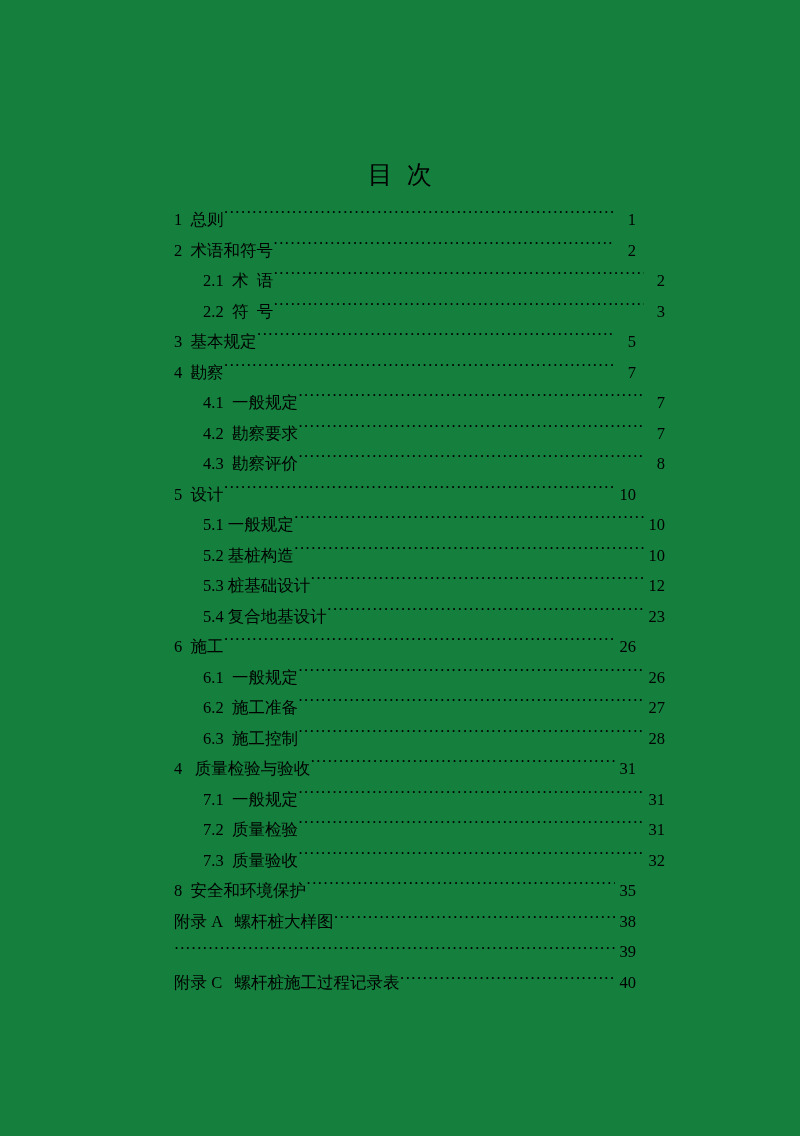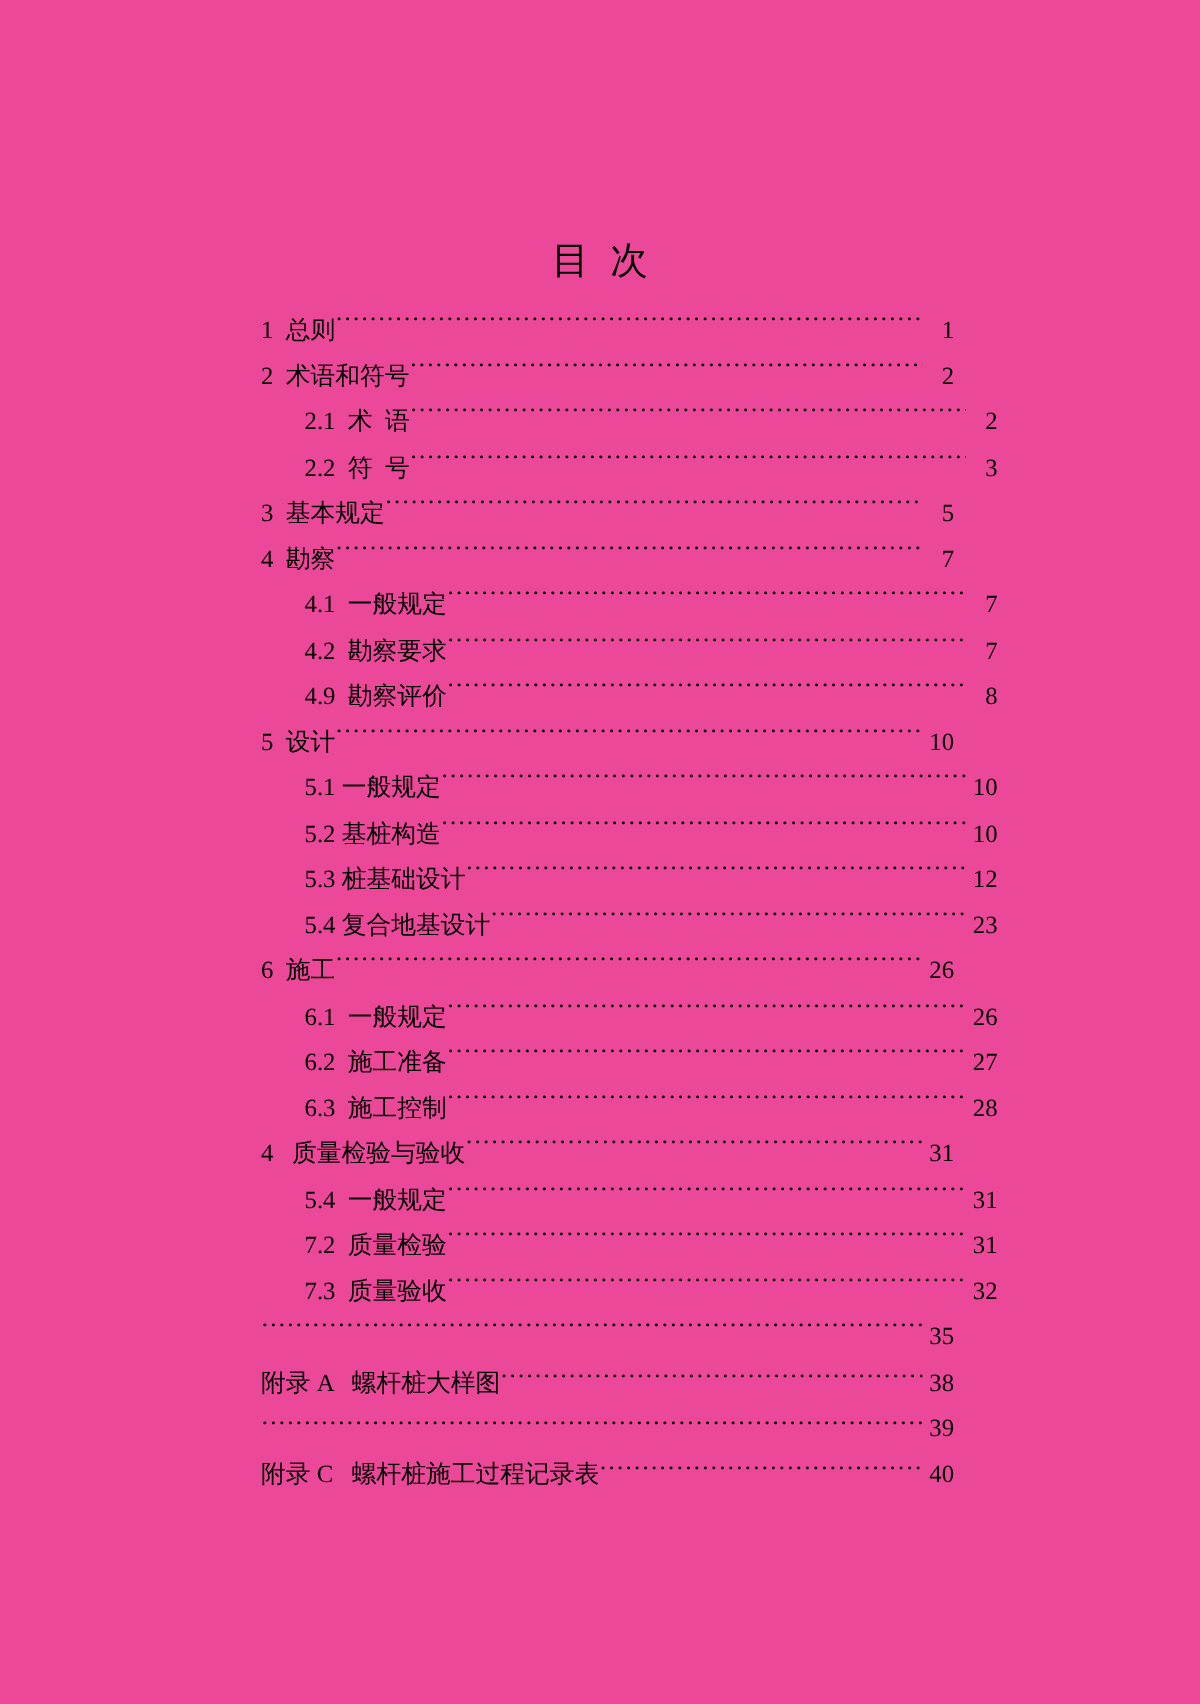--- a/index.html
+++ b/index.html
@@ -16,21 +16,21 @@
     color: #000000;
     overflow: hidden;
   }
 
   .page {
     position: absolute;
     left: 0;
     top: 0;
     width: 800px;
     height: 1136px;
-    background: #ec4899;
+    background: #15803d;
   }
 
   
   .toc-title {
     position: absolute;
     left: 0;
     top: 158px;
     width: 800px;
     text-align: center;
     font-size: 25px;
@@ -105,33 +105,33 @@
 
   <div class="toc-list">
       <div class="toc-row lvl1"><span class="toc-label">1  总则</span><span class="toc-dots"></span><span class="toc-page">1</span></div>
       <div class="toc-row lvl1"><span class="toc-label">2  术语和符号</span><span class="toc-dots"></span><span class="toc-page">2</span></div>
       <div class="toc-row lvl2"><span class="toc-label">2.1  术  语</span><span class="toc-dots"></span><span class="toc-page">2</span></div>
       <div class="toc-row lvl2"><span class="toc-label">2.2  符  号</span><span class="toc-dots"></span><span class="toc-page">3</span></div>
       <div class="toc-row lvl1"><span class="toc-label">3  基本规定</span><span class="toc-dots"></span><span class="toc-page">5</span></div>
       <div class="toc-row lvl1"><span class="toc-label">4  勘察</span><span class="toc-dots"></span><span class="toc-page">7</span></div>
       <div class="toc-row lvl2"><span class="toc-label">4.1  一般规定</span><span class="toc-dots"></span><span class="toc-page">7</span></div>
       <div class="toc-row lvl2"><span class="toc-label">4.2  勘察要求</span><span class="toc-dots"></span><span class="toc-page">7</span></div>
-      <div class="toc-row lvl2"><span class="toc-label">4.9  勘察评价</span><span class="toc-dots"></span><span class="toc-page">8</span></div>
+      <div class="toc-row lvl2"><span class="toc-label">4.3  勘察评价</span><span class="toc-dots"></span><span class="toc-page">8</span></div>
       <div class="toc-row lvl1"><span class="toc-label">5  设计</span><span class="toc-dots"></span><span class="toc-page">10</span></div>
       <div class="toc-row lvl2"><span class="toc-label">5.1 一般规定</span><span class="toc-dots"></span><span class="toc-page">10</span></div>
       <div class="toc-row lvl2"><span class="toc-label">5.2 基桩构造</span><span class="toc-dots"></span><span class="toc-page">10</span></div>
       <div class="toc-row lvl2"><span class="toc-label">5.3 桩基础设计</span><span class="toc-dots"></span><span class="toc-page">12</span></div>
       <div class="toc-row lvl2"><span class="toc-label">5.4 复合地基设计</span><span class="toc-dots"></span><span class="toc-page">23</span></div>
       <div class="toc-row lvl1"><span class="toc-label">6  施工</span><span class="toc-dots"></span><span class="toc-page">26</span></div>
       <div class="toc-row lvl2"><span class="toc-label">6.1  一般规定</span><span class="toc-dots"></span><span class="toc-page">26</span></div>
       <div class="toc-row lvl2"><span class="toc-label">6.2  施工准备</span><span class="toc-dots"></span><span class="toc-page">27</span></div>
       <div class="toc-row lvl2"><span class="toc-label">6.3  施工控制</span><span class="toc-dots"></span><span class="toc-page">28</span></div>
       <div class="toc-row lvl1"><span class="toc-label">4   质量检验与验收</span><span class="toc-dots"></span><span class="toc-page">31</span></div>
-      <div class="toc-row lvl2"><span class="toc-label">5.4  一般规定</span><span class="toc-dots"></span><span class="toc-page">31</span></div>
+      <div class="toc-row lvl2"><span class="toc-label">7.1  一般规定</span><span class="toc-dots"></span><span class="toc-page">31</span></div>
       <div class="toc-row lvl2"><span class="toc-label">7.2  质量检验</span><span class="toc-dots"></span><span class="toc-page">31</span></div>
       <div class="toc-row lvl2"><span class="toc-label">7.3  质量验收</span><span class="toc-dots"></span><span class="toc-page">32</span></div>
-      <div class="toc-row lvl1"><span class="toc-dots"></span><span class="toc-page">35</span></div>
+      <div class="toc-row lvl1"><span class="toc-label">8  安全和环境保护</span><span class="toc-dots"></span><span class="toc-page">35</span></div>
       <div class="toc-row lvlapp"><span class="toc-label">附录 A   螺杆桩大样图</span><span class="toc-dots"></span><span class="toc-page">38</span></div>
       <div class="toc-row lvlapp"><span class="toc-dots"></span><span class="toc-page">39</span></div>
       <div class="toc-row lvlapp"><span class="toc-label">附录 C   螺杆桩施工过程记录表</span><span class="toc-dots"></span><span class="toc-page">40</span></div>
     </div>
 
 </div>
 
 </body></html>

